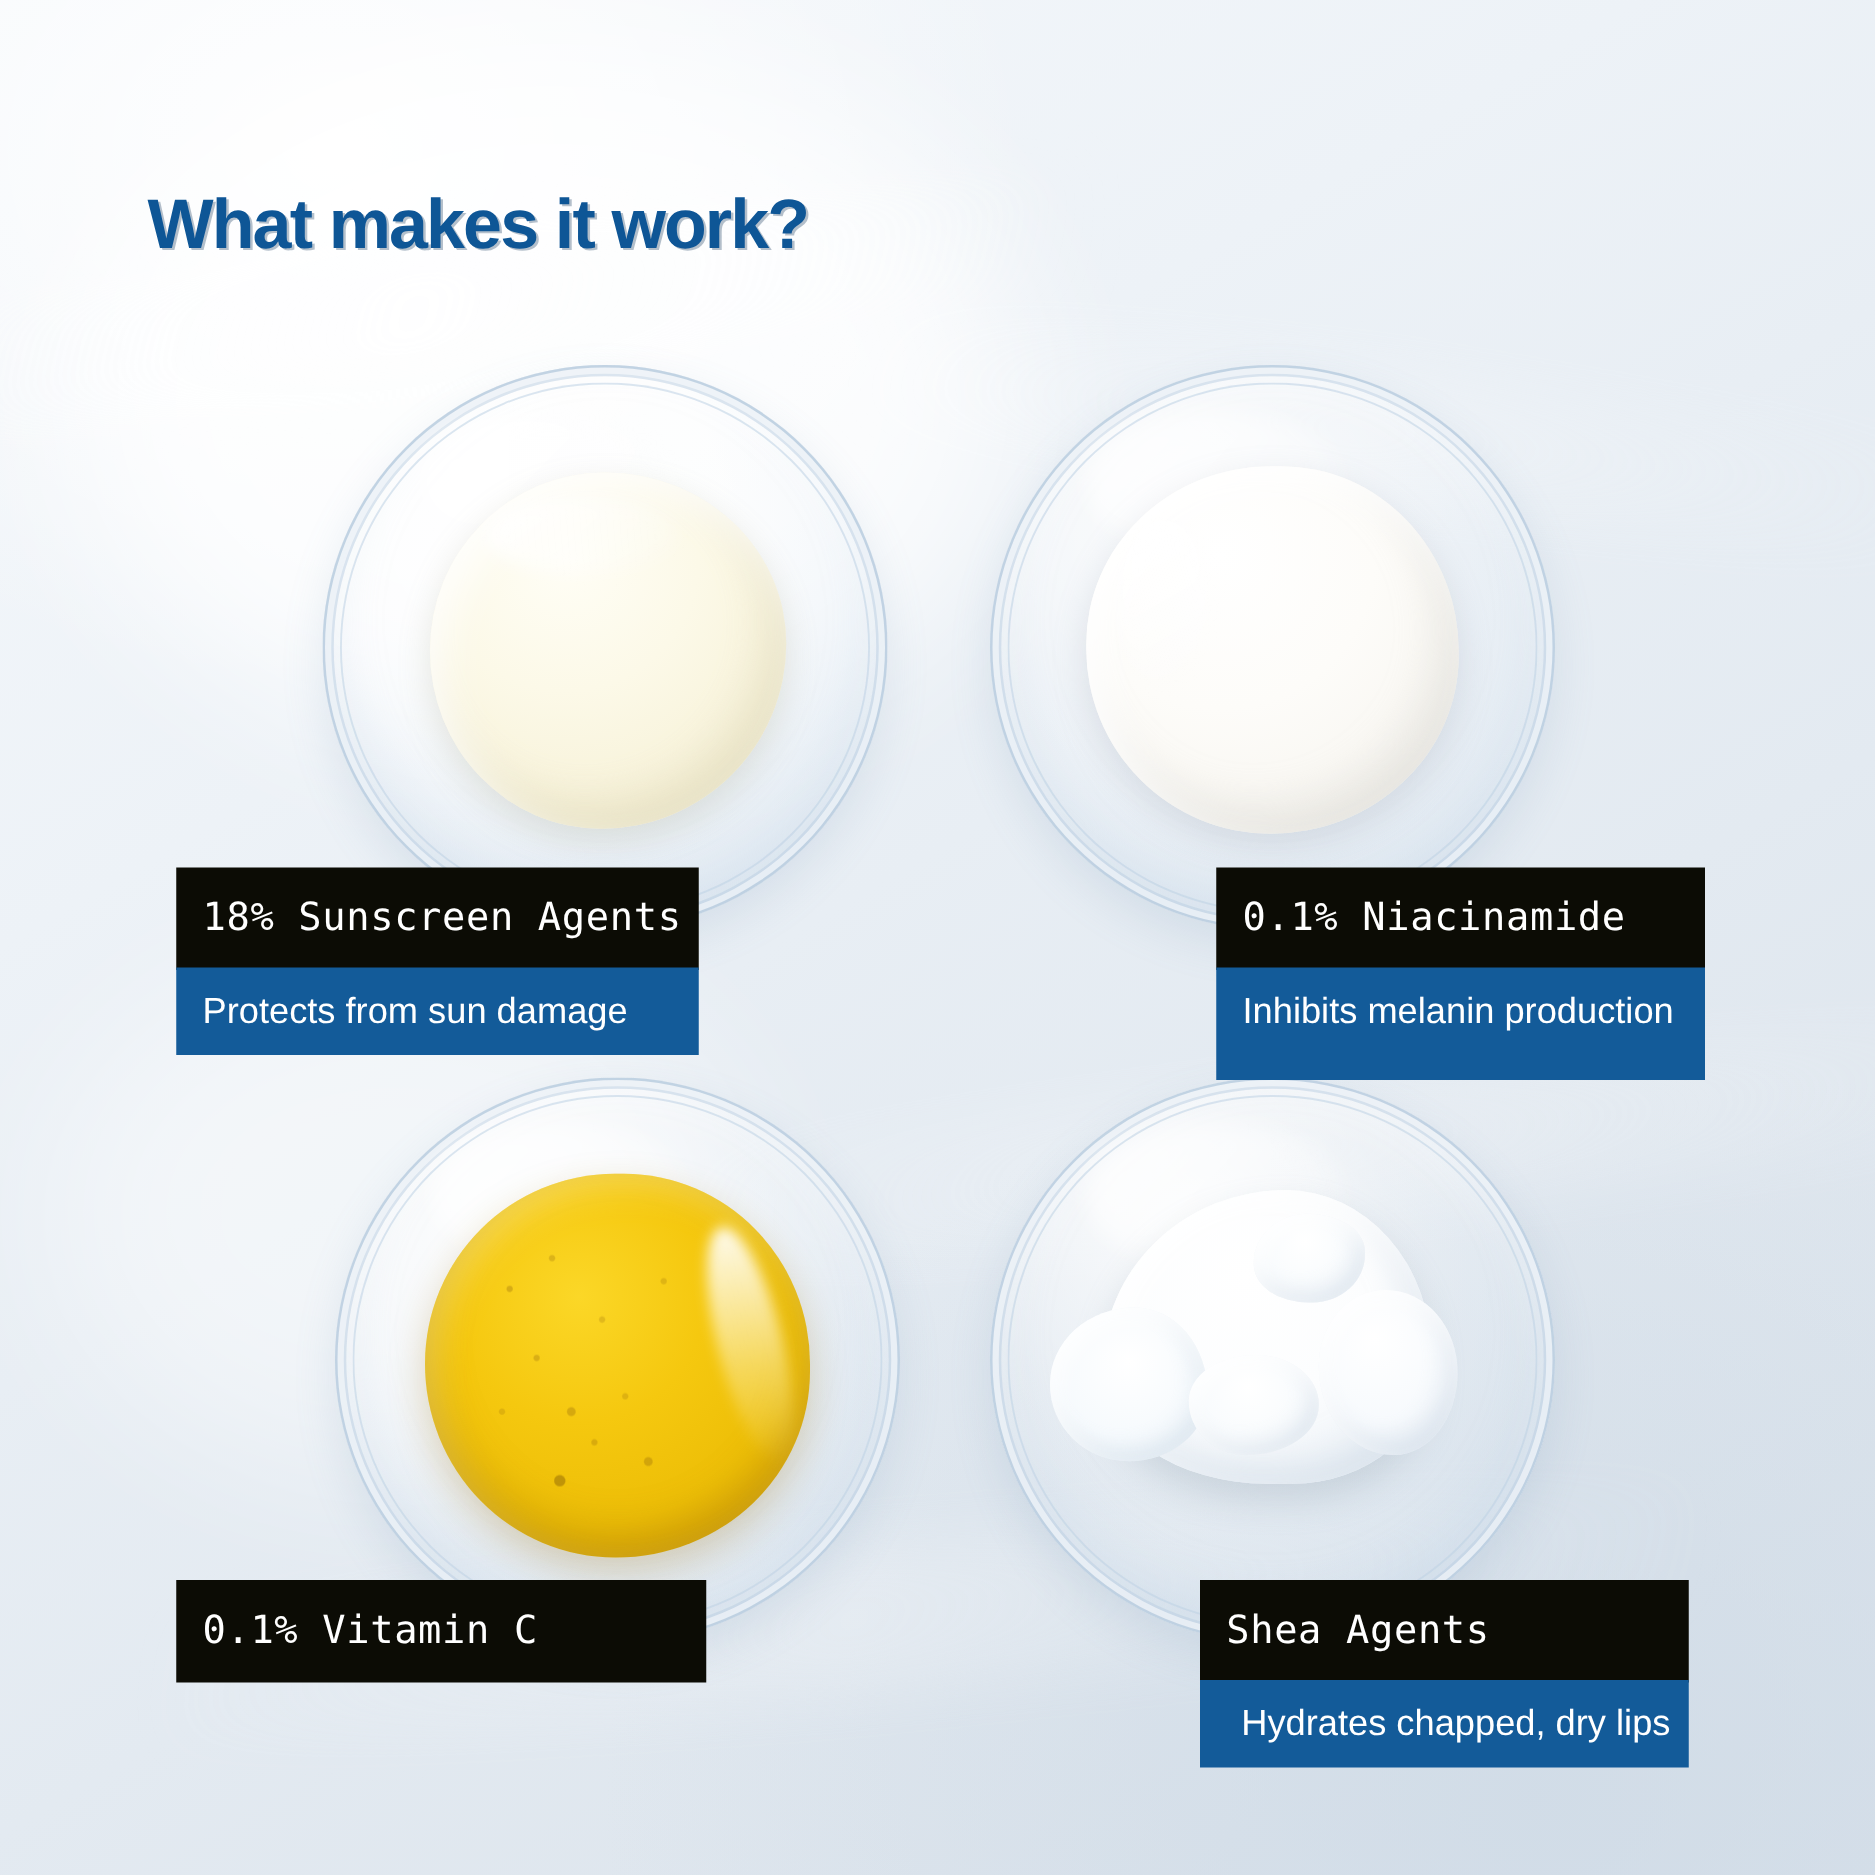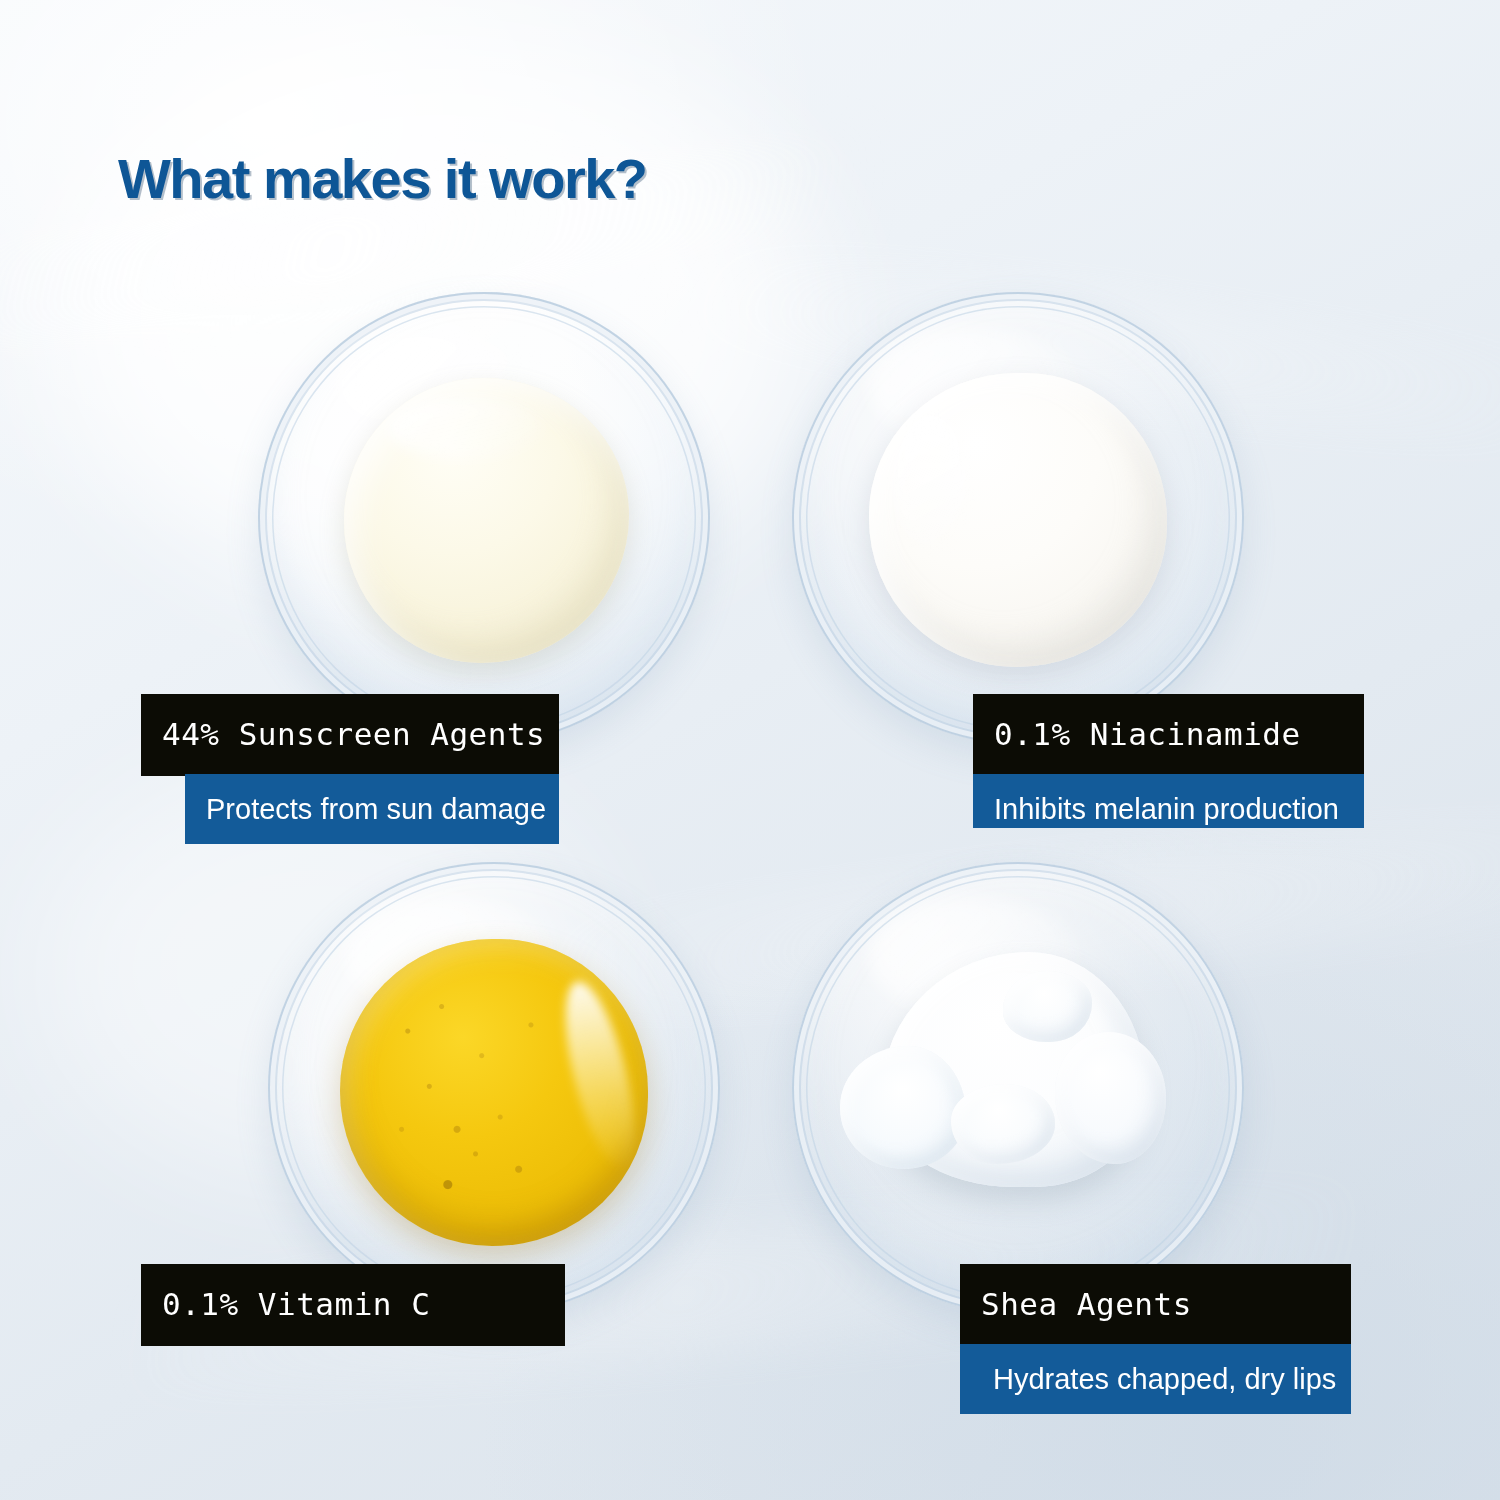--- a/index.html
+++ b/index.html
@@ -257,22 +257,22 @@
   #label-sunscreen   { left: 141px; top: 694px;  width: 418px; }
   #label-niacinamide { left: 960px; top: 694px;  width: 391px; padding-left: 13px; }
   #label-vitaminc    { left: 141px; top: 1264px; width: 424px; }
   #label-sheabutter  { left: 960px; top: 1264px; width: 391px; }
 
   #label-sunscreen   .label-title { height: 82px; }
   #label-niacinamide .label-title { height: 82px; }
   #label-vitaminc    .label-title { height: 82px; }
   #label-sheabutter  .label-title { height: 82px; }
 
-  #label-sunscreen   .label-desc  { height: 70px; margin-left: 44px; }
-  #label-niacinamide .label-desc  { height: 54px; }
+  #label-sunscreen   .label-desc  { height: 70px; }
+  #label-niacinamide .label-desc  { height: 90px; }
   #label-vitaminc    .label-desc  { height: 70px; }
   #label-sheabutter  .label-desc  { height: 70px; padding-left: 33px; }
 </style>
 </head>
 <body>
 
 <div class="infographic">
 
   <div class="bg-glow g1"></div>
   <div class="bg-glow g2"></div>
@@ -300,21 +300,21 @@
 
   <div class="dish" id="dish-sheabutter">
     <div class="dish-gloss"></div>
     <div class="substance blob-shea">
       <span class="shea-lobe l1"></span>
       <span class="shea-lobe l2"></span>
     </div>
   </div>
 
   <div class="label-block" id="label-sunscreen">
-    <div class="label-title">44% Sunscreen Agents</div>
+    <div class="label-title">18% Sunscreen Agents</div>
     <div class="label-desc">Protects from sun damage</div>
   </div>
 
   <div class="label-block" id="label-niacinamide">
     <div class="label-title">0.1% Niacinamide</div>
     <div class="label-desc">Inhibits melanin production</div>
   </div>
 
   <div class="label-block" id="label-vitaminc">
     <div class="label-title">0.1% Vitamin C</div>

